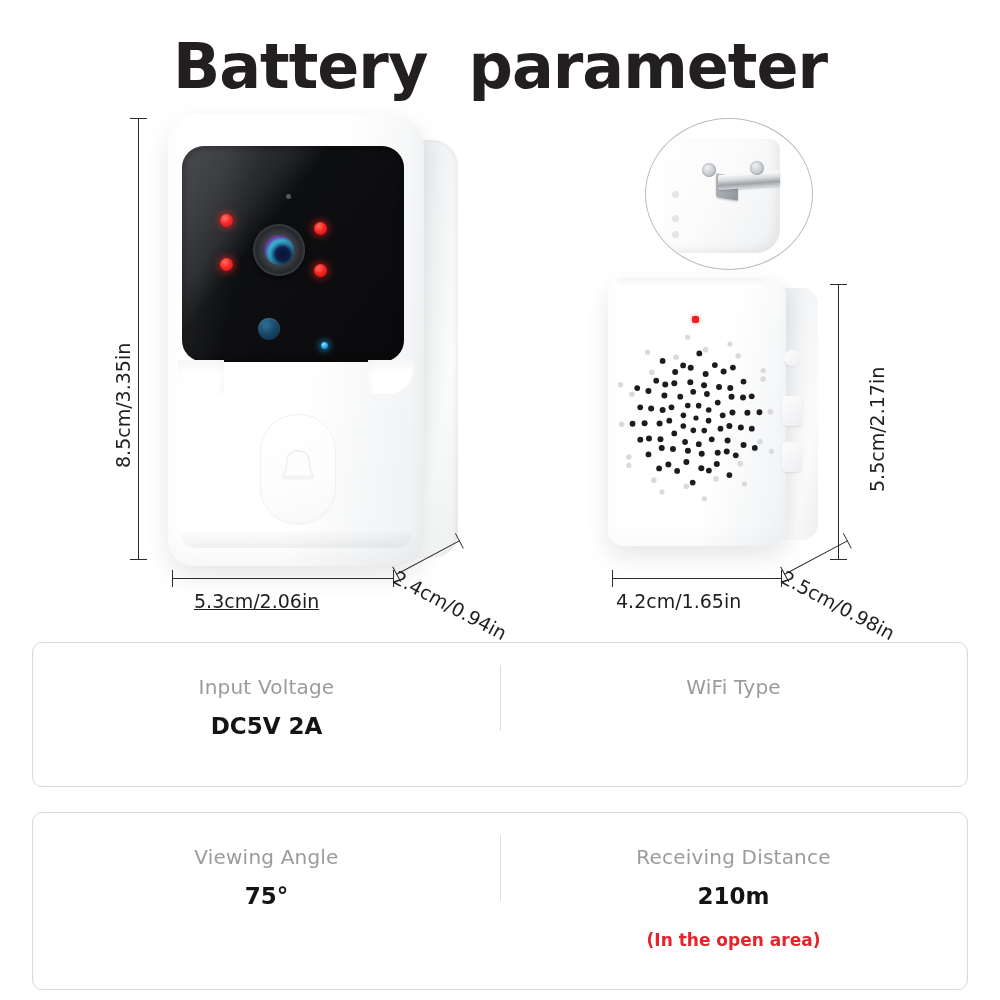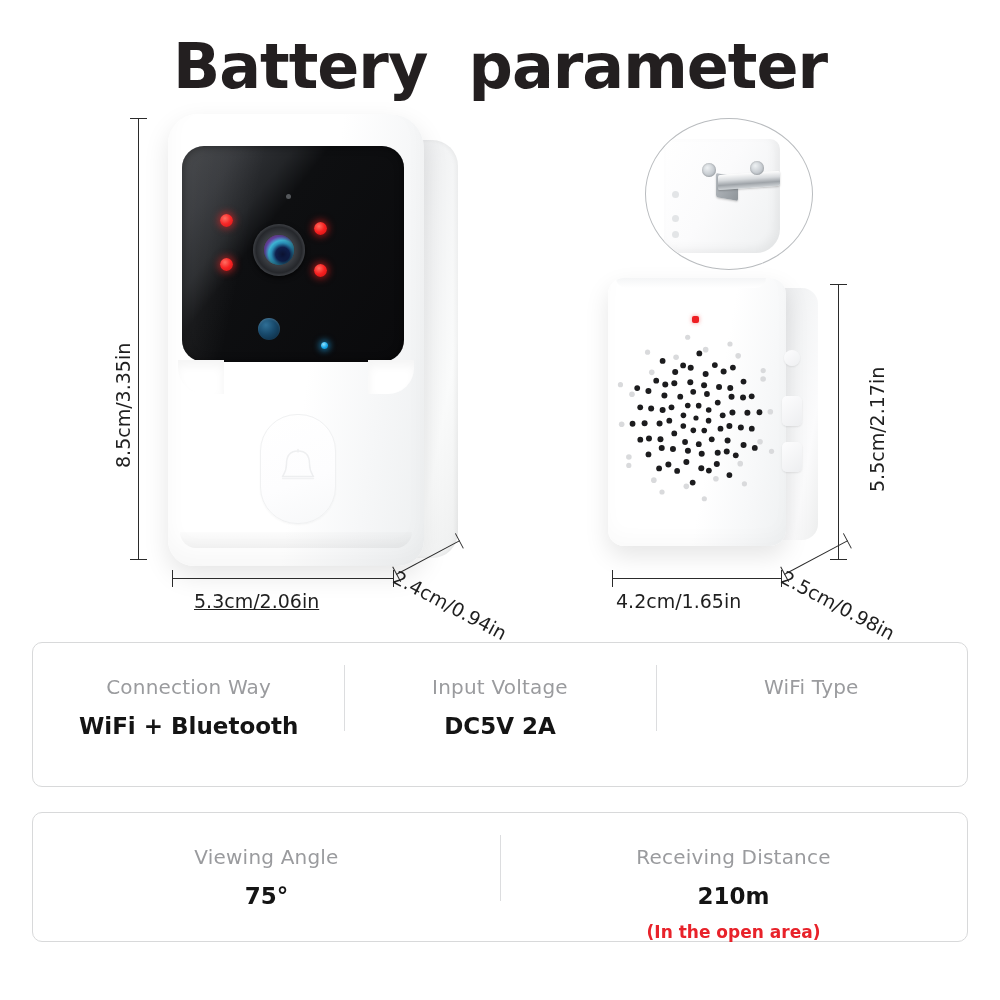--- a/index.html
+++ b/index.html
@@ -407,21 +407,21 @@
     position: absolute;
     left: 32px;
     width: 936px;
     border: 1px solid #d8d9da;
     border-radius: 10px;
     background: #ffffff;
     box-sizing: border-box;
     display: flex;
   }
   #spec-card-1 { top: 642px; height: 145px; }
-  #spec-card-2 { top: 812px; height: 130px; }
+  #spec-card-2 { top: 812px; height: 178px; }
 
   .spec-col {
     flex: 1 1 0;
     position: relative;
     display: flex;
     flex-direction: column;
     align-items: center;
     justify-content: flex-start;
     padding-top: 32px;
     box-sizing: border-box;
@@ -443,21 +443,21 @@
     font-family: "DejaVu Sans", sans-serif;
   }
   .spec-value {
     margin-top: 14px;
     font-size: 23px;
     font-weight: 700;
     color: #141414;
     font-family: "DejaVu Sans", sans-serif;
   }
   .spec-note {
-    margin-top: 13px;
+    margin-top: 21px;
     font-size: 17px;
     font-weight: 700;
     color: #e8222a;
     font-family: "DejaVu Sans", sans-serif;
   }
   .spec-note:empty { display: none; }
 </style>
 </head>
 <body>
 
@@ -638,25 +638,20 @@
 
   <div class="dim-line-h" style="left:612px; top:478px; width:170px;"></div>
   <div class="dim-label" style="left:616px; top:490px;">4.2cm/1.65in</div>
 
   <div class="dim-line-d" style="left:784px; top:474px; width:72px; transform-origin:left top; transform:rotate(-28deg);"></div>
   <div class="dim-label dim-label-diag" style="left:788px; top:466px;">2.5cm/0.98in</div>
 </div>
 
 <div class="spec-card" id="spec-card-1">
   <div class="spec-col">
-    <div class="spec-label">Connection Way</div>
-    <div class="spec-value">WiFi + Bluetooth</div>
-
-  </div>
-  <div class="spec-col">
     <div class="spec-label">Input Voltage</div>
     <div class="spec-value">DC5V 2A</div>
 
   </div>
   <div class="spec-col">
     <div class="spec-label">WiFi Type</div>
 
   </div>
 </div>
 

